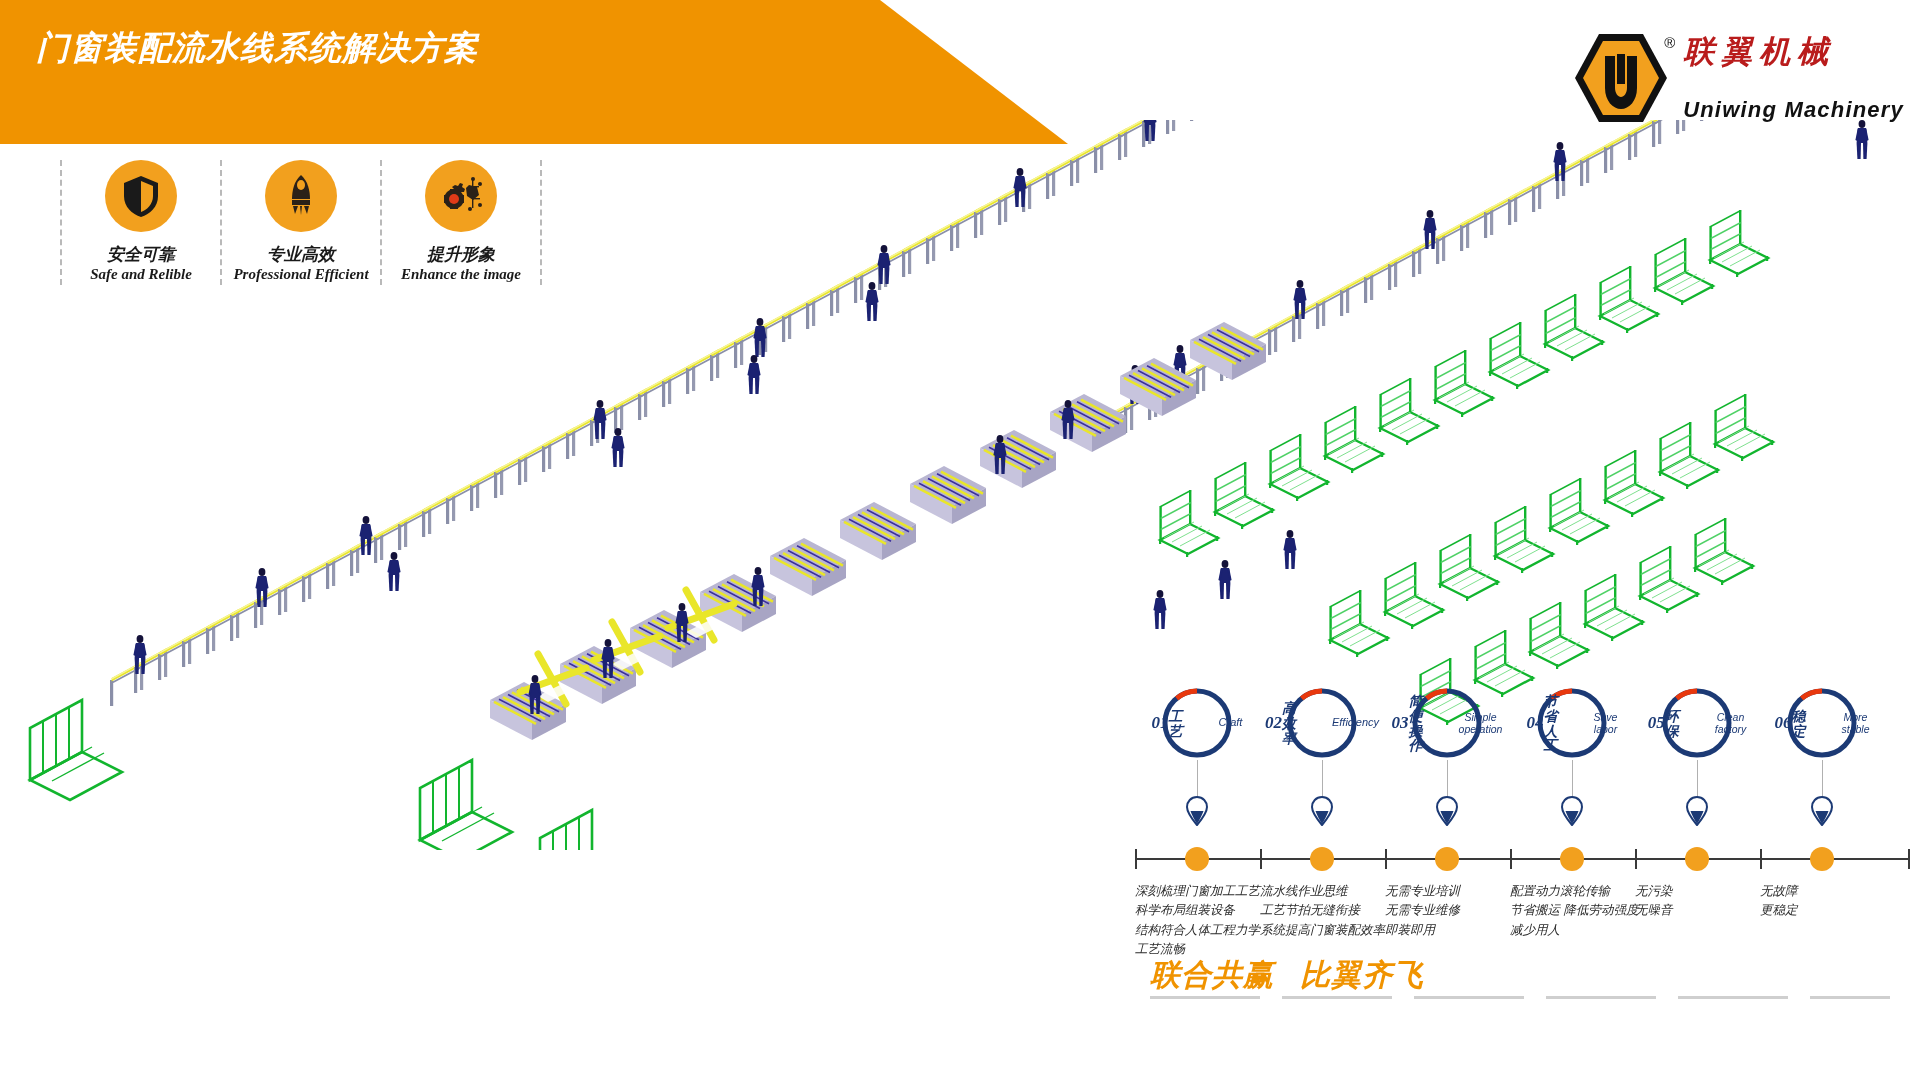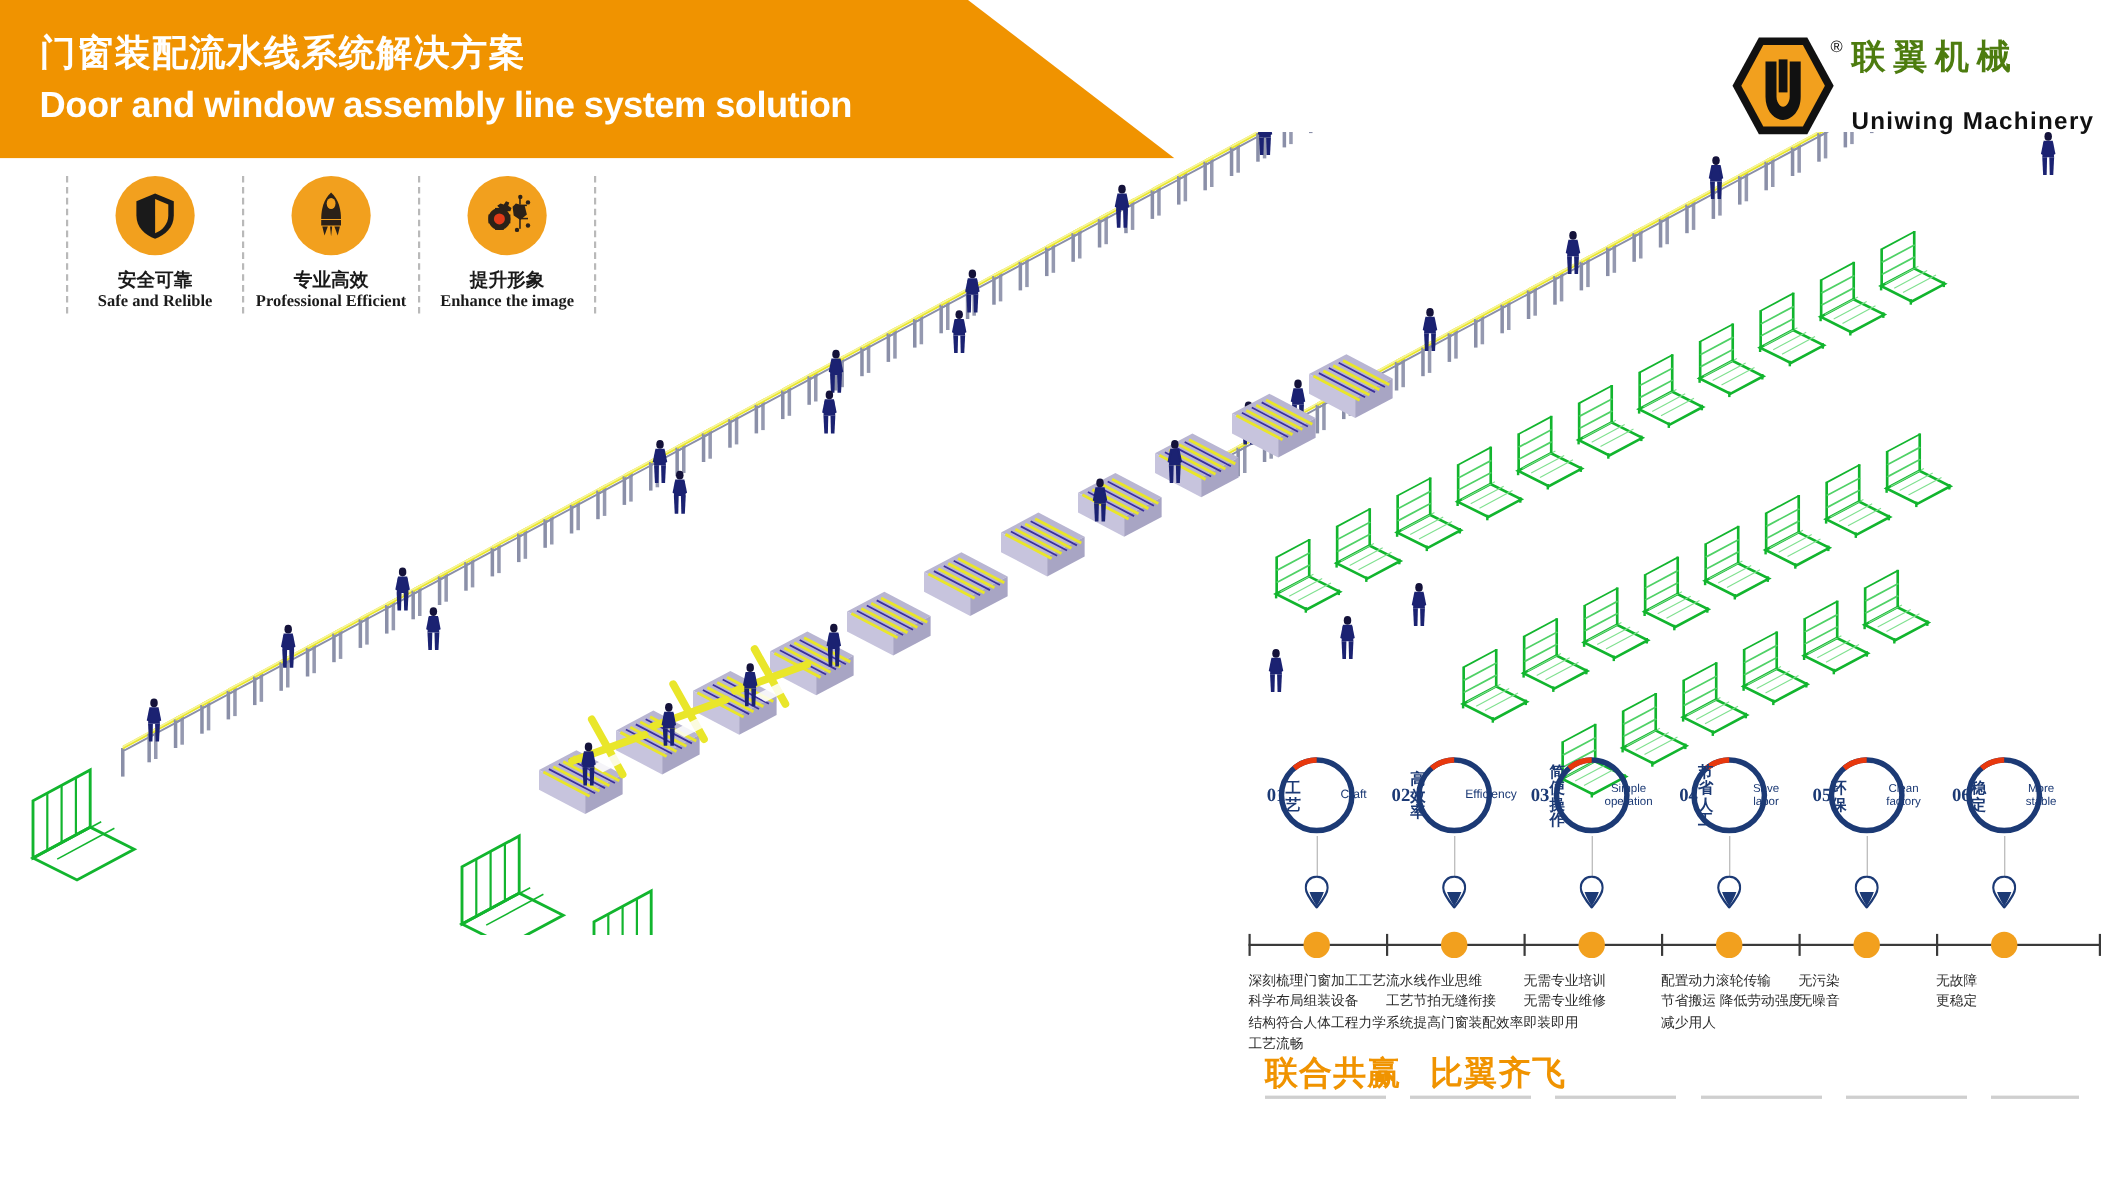--- a/index.html
+++ b/index.html
@@ -2,21 +2,21 @@
 <html><head>
 <meta charset="utf-8">
 <style>
   html,body{margin:0;padding:0;}
   body{
     width:1920px;height:1080px;
     background:#ffffff;
     font-family:"Liberation Sans", sans-serif;
     overflow:hidden;position:relative;
   }
-  .stage{position:absolute;left:0;top:0;width:1920px;height:1080px;}
+  .stage{position:absolute;left:0;top:0;width:1920px;height:1080px;font-style:italic;}
 
   
   .header-band{
     position:absolute;left:0;top:0;width:1100px;height:144px;
     background:#f09300;
     clip-path:polygon(0 0, 880px 0, 1068px 144px, 0 144px);
   }
   .title-cn{
     position:absolute;left:36px;top:26px;
     font-size:33px;font-weight:bold;color:#ffffff;
@@ -28,21 +28,21 @@
     letter-spacing:-0.5px;white-space:nowrap;
   }
 
   
   .logo-wrap{position:absolute;right:16px;top:30px;display:flex;align-items:center;gap:14px;}
   .logo-mark{position:relative;width:96px;height:96px;}
   .logo-reg{
     position:absolute;right:-6px;top:4px;font-size:15px;color:#111;
   }
   .logo-text{display:flex;flex-direction:column;gap:4px;}
-  .logo-cn{font-size:31px;font-weight:bold;color:#4d7c0f;letter-spacing:7px;line-height:1;}
+  .logo-cn{font-size:31px;font-weight:bold;color:#b91c1c;letter-spacing:7px;line-height:1;}
   .logo-en{font-size:22px;font-weight:bold;color:#111;letter-spacing:1.2px;line-height:1;margin-top:28px;}
 
   
   .features{position:absolute;left:60px;top:160px;display:flex;}
   .feature{
     width:122px;padding:0 18px;
     display:flex;flex-direction:column;align-items:center;
     border-right:2px dashed #b9b9b9;
   }
   .feature:first-child{border-left:2px dashed #b9b9b9;}
@@ -98,21 +98,20 @@
     background:repeating-linear-gradient(90deg,#cfcfcf 0 110px,transparent 110px 132px);
   }
 </style>
 </head>
 <body>
 
 <div class="stage">
 
   <div class="header-band"></div>
   <div class="title-cn">门窗装配流水线系统解决方案</div>
-  <div class="title-en">Door and window assembly line system solution</div>
 
   <div class="logo-wrap">
     <div class="logo-mark">
       <svg width="96" height="96" viewBox="0 0 96 96">
         <polygon points="26,4 70,4 94,48 70,92 26,92 2,48" fill="#111111"></polygon>
         <polygon points="30,11 66,11 86,48 66,85 30,85 10,48" fill="#f2a01e"></polygon>
         <path d="M32,26 L32,58 C32,71 40,79 48,79 C56,79 64,71 64,58 L64,26 L54,26 L54,58
                  C54,63 51,67 48,67 C45,67 42,63 42,58 L42,26 Z" fill="#111111"></path>
         <rect x="44" y="24" width="8" height="30" fill="#111111"></rect>
       </svg>

